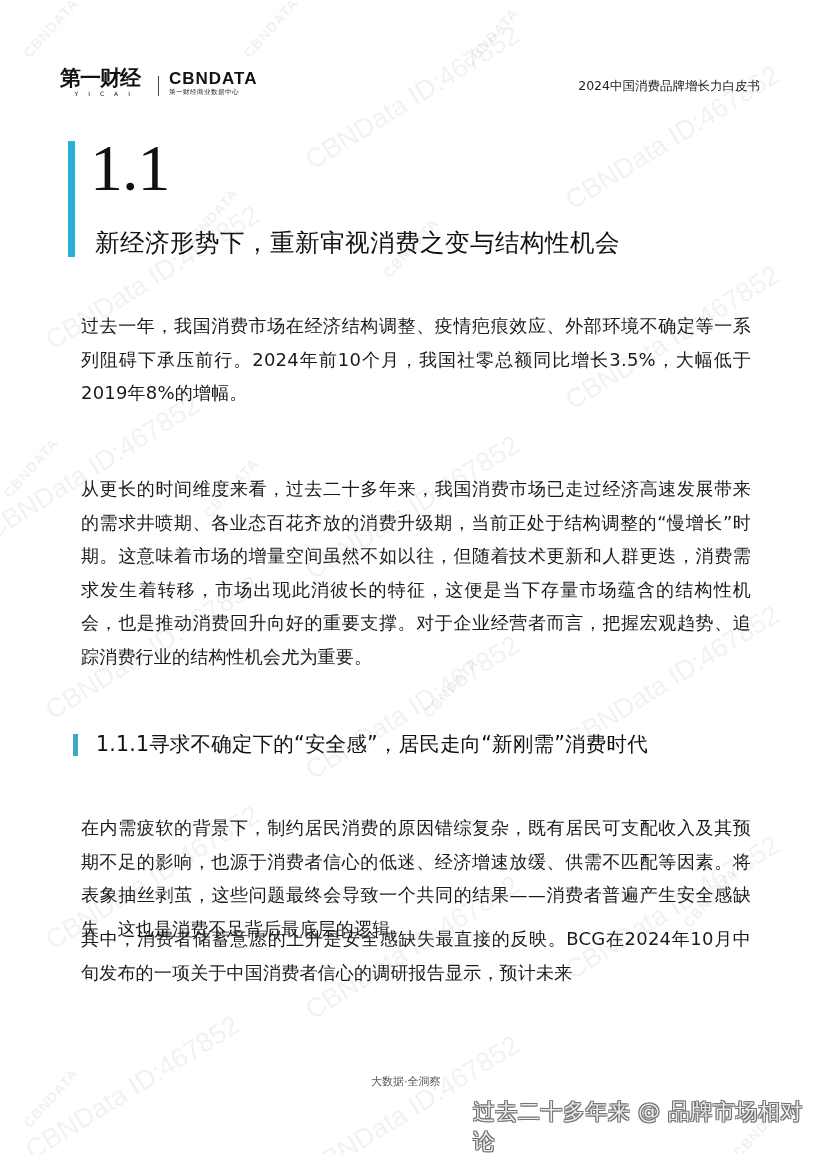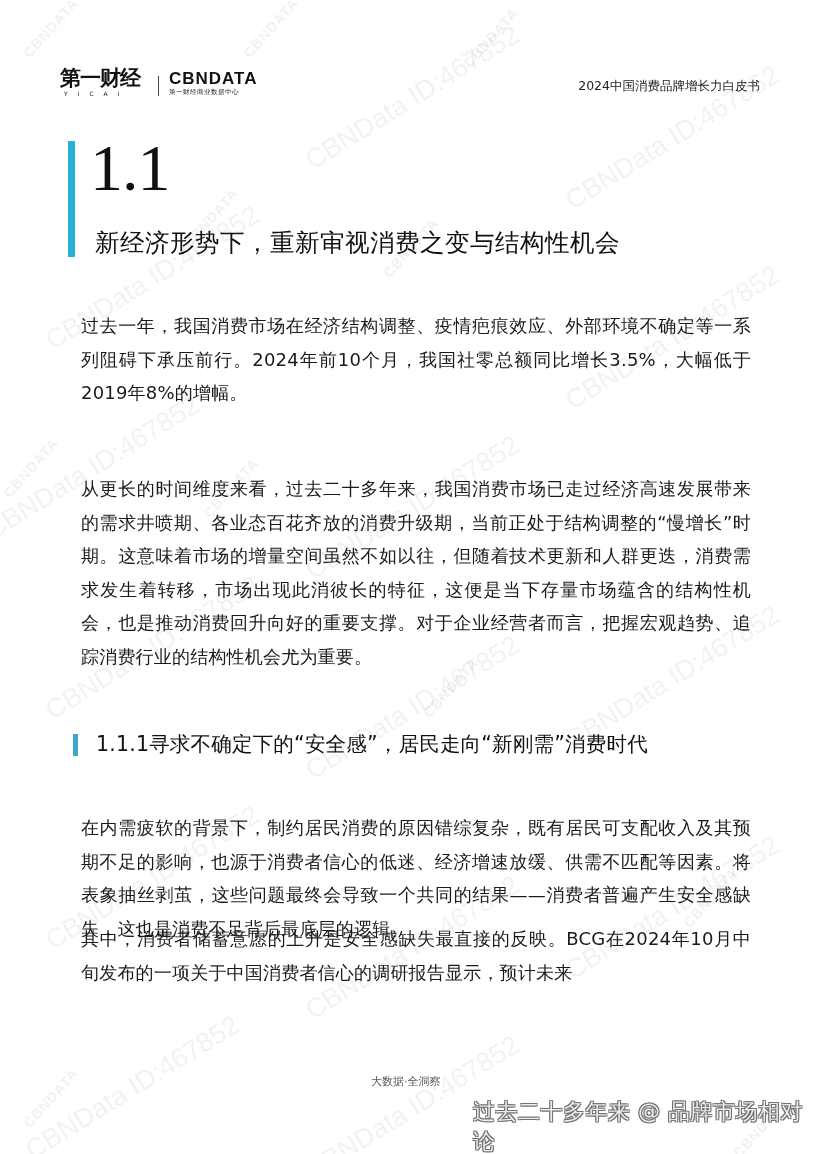--- a/index.html
+++ b/index.html
@@ -13,21 +13,21 @@
       transform: rotate(-32deg); transform-origin: left top; font-family: "Liberation Sans", sans-serif;
     }
     .wm-logo {
       position: absolute; color: rgba(0,0,0,0.06); font-size: 14px; font-weight: bold; white-space: nowrap;
       transform: rotate(-48deg); transform-origin: left top; font-family: "Liberation Sans", sans-serif; letter-spacing: 1px;
     }
     .page { position: relative; z-index: 1; }
 
     
     .header { position: absolute; top: 66px; left: 60px; right: 60px; height: 40px; }
-    .logo-yicai { position: absolute; left: 0; top: 0; }
+    .logo-yicai { position: absolute; left: 0; top: 0; text-align: right; }
     .logo-yicai .cn { font-size: 21px; font-weight: bold; letter-spacing: -1px; color: #111; line-height: 24px; }
     .logo-yicai .en { font-size: 6px; letter-spacing: 10px; color: #111; line-height: 8px; margin-left: 4px; }
     .logo-sep { position: absolute; left: 98px; top: 10px; width: 1px; height: 20px; background: #444; }
     .logo-cbn { position: absolute; left: 109px; top: 3px; }
     .logo-cbn .en { font-size: 17px; font-weight: bold; letter-spacing: 1px; color: #111; line-height: 19px; font-family: "Liberation Sans", sans-serif; }
     .logo-cbn .cn { font-size: 6.5px; color: #222; line-height: 9px; letter-spacing: 0.5px; }
     .header-title { position: absolute; right: 0; top: 12px; font-size: 12.5px; color: #222; }
 
     
     .accent-bar { position: absolute; left: 68px; top: 141px; width: 7px; height: 116px; background: #2aafd8; }

